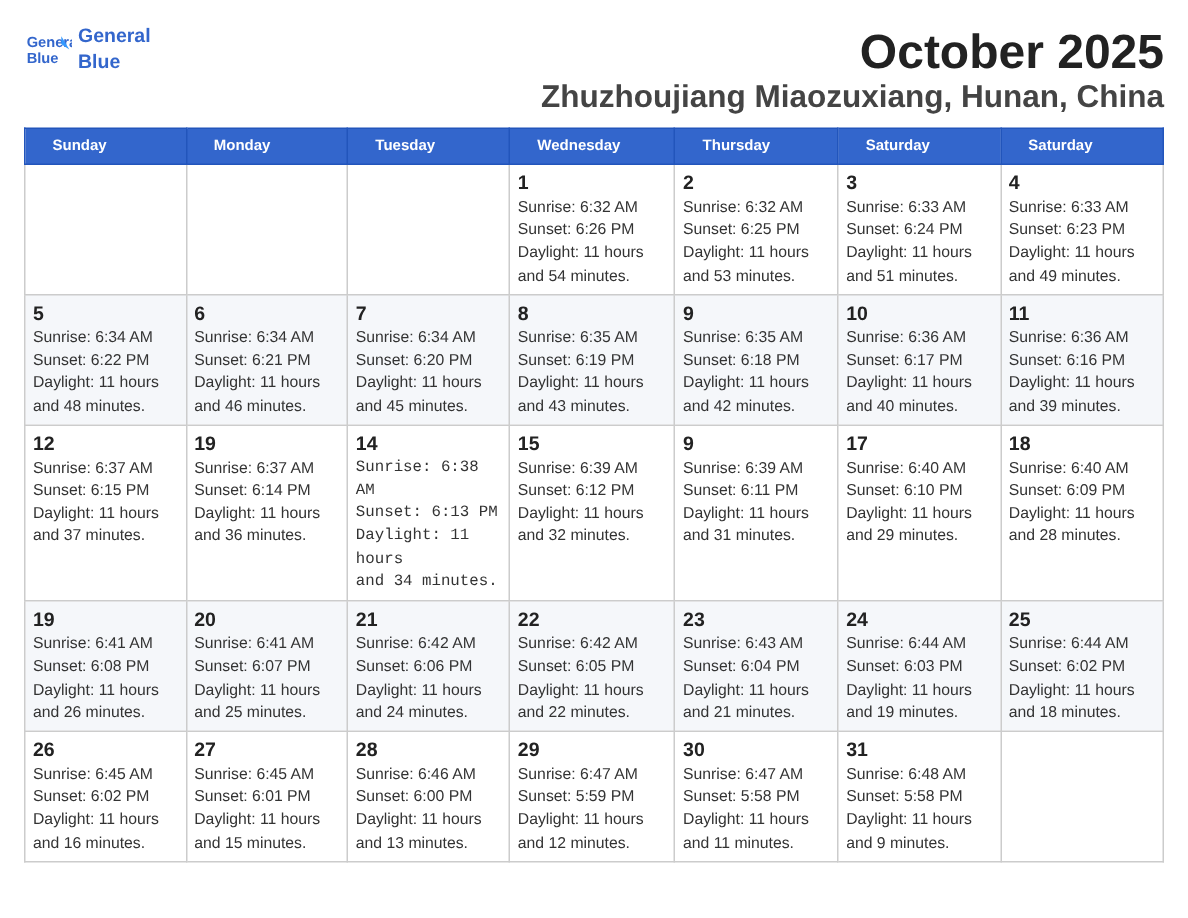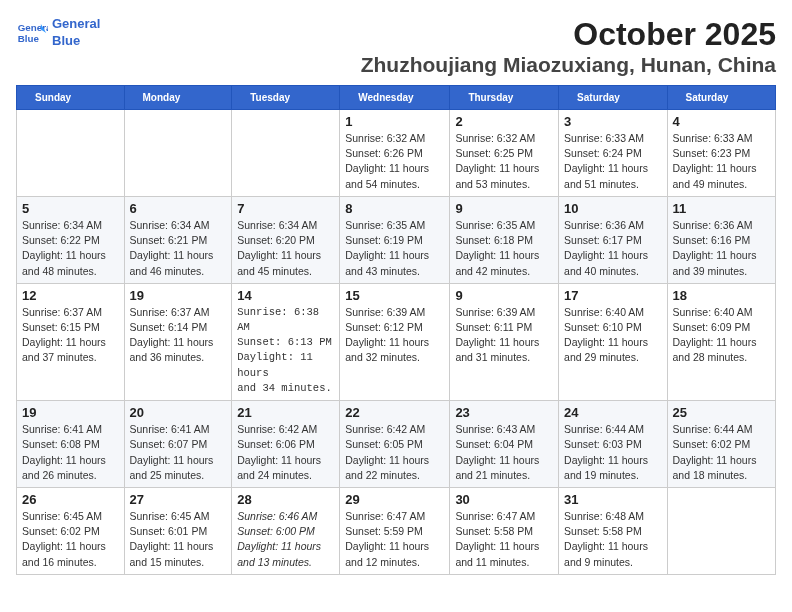--- a/index.html
+++ b/index.html
@@ -308,21 +308,21 @@
         </td>
         <td>
           <span class="day-number">27</span>
           <div class="day-info" style="white-space: pre-line;">Sunrise: 6:45 AM
 Sunset: 6:01 PM
 Daylight: 11 hours
 and 15 minutes.</div>
         </td>
         <td>
           <span class="day-number">28</span>
-          <div class="day-info" style="white-space: pre-line; font-style: italic;">Sunrise: 6:46 AM
+          <div class="day-info" style="white-space: pre-line;">Sunrise: 6:46 AM
 Sunset: 6:00 PM
 Daylight: 11 hours
 and 13 minutes.</div>
         </td>
         <td>
           <span class="day-number">29</span>
           <div class="day-info" style="white-space: pre-line;">Sunrise: 6:47 AM
 Sunset: 5:59 PM
 Daylight: 11 hours
 and 12 minutes.</div>

